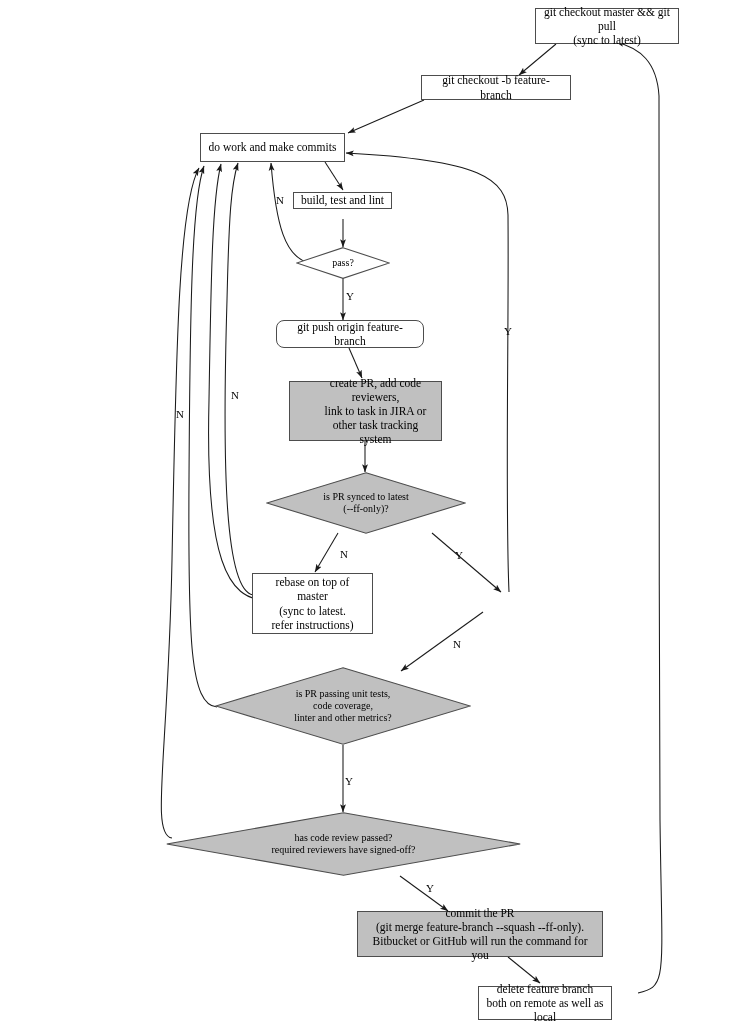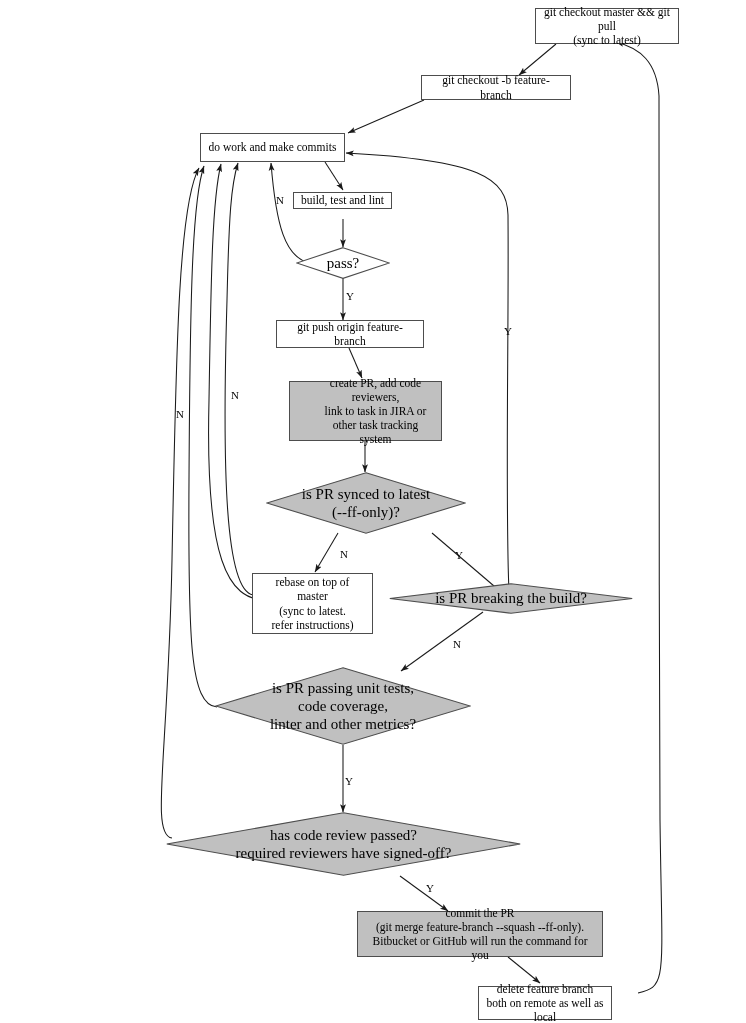--- a/index.html
+++ b/index.html
@@ -53,21 +53,21 @@
   }
   .diamond-wrap svg.dshape {
     position: absolute;
     left: 0; top: 0;
     pointer-events: none;
   }
   .diamond-wrap .dlabel {
     position: relative;
     z-index: 2;
     text-align: center;
-    font-size: 15px;
+    font-size: 10px;
     line-height: 1.22;
     white-space: pre-line;
     color: #000000;
   }
   .edge-label {
     position: absolute;
     font-size: 11px;
     color: #000000;
     font-family: "Liberation Serif", "DejaVu Serif", serif;
     user-select: none;
@@ -145,21 +145,21 @@
     <span class="txt">build, test and lint</span>
   </div>
 
   <div class="diamond-wrap" style="left:296px; top:247px; width:94px; height:32px;">
     <svg class="dshape" width="94" height="32" viewBox="0 0 94 32" xmlns="http://www.w3.org/2000/svg">
       <polygon points="47,0.7 93.3,16 47,31.3 0.7,16" fill="#ffffff" stroke="#4d4d4d" stroke-width="1.1"></polygon>
     </svg>
     <span class="dlabel">pass?</span>
   </div>
 
-  <div class="node box" style="left:276px; top:320px; width:148px; height:28px;">
+  <div class="node box" style="left:276px; top:320px; width:148px; height:28px;border-radius:8px;">
     <span class="txt">git push origin feature-branch</span>
   </div>
 
   <div class="node box filled" style="left:289px; top:381px; width:153px; height:60px;padding-left:20px;">
     <span class="txt">create PR, add code reviewers,
 link to task in JIRA or
 other task tracking system</span>
   </div>
 
   <div class="diamond-wrap" style="left:266px; top:472px; width:200px; height:62px;">
@@ -169,26 +169,20 @@
     <span class="dlabel">is PR synced to latest
 (--ff-only)?</span>
   </div>
 
   <div class="node box" style="left:252px; top:573px; width:121px; height:61px;font-family:Liberation Serif, serif;">
     <span class="txt">rebase on top of master
 (sync to latest.
 refer instructions)</span>
   </div>
 
-  <div class="diamond-wrap" style="left:389px; top:583px; width:244px; height:31px;">
-    <svg class="dshape" width="244" height="31" viewBox="0 0 244 31" xmlns="http://www.w3.org/2000/svg">
-      <polygon points="122,0.8 243.2,15.5 122,30.2 0.8,15.5" fill="#c0c0c0" stroke="#4d4d4d" stroke-width="1.1"></polygon>
-    </svg>
-    <span class="dlabel">is PR breaking the build?</span>
-  </div>
 
   <div class="diamond-wrap" style="left:215px; top:667px; width:256px; height:78px;">
     <svg class="dshape" width="256" height="78" viewBox="0 0 256 78" xmlns="http://www.w3.org/2000/svg">
       <polygon points="128,0.8 255.2,39 128,77.2 0.8,39" fill="#c0c0c0" stroke="#4d4d4d" stroke-width="1.1"></polygon>
     </svg>
     <span class="dlabel">is PR passing unit tests,
 code coverage,
 linter and other metrics?</span>
   </div>
 

